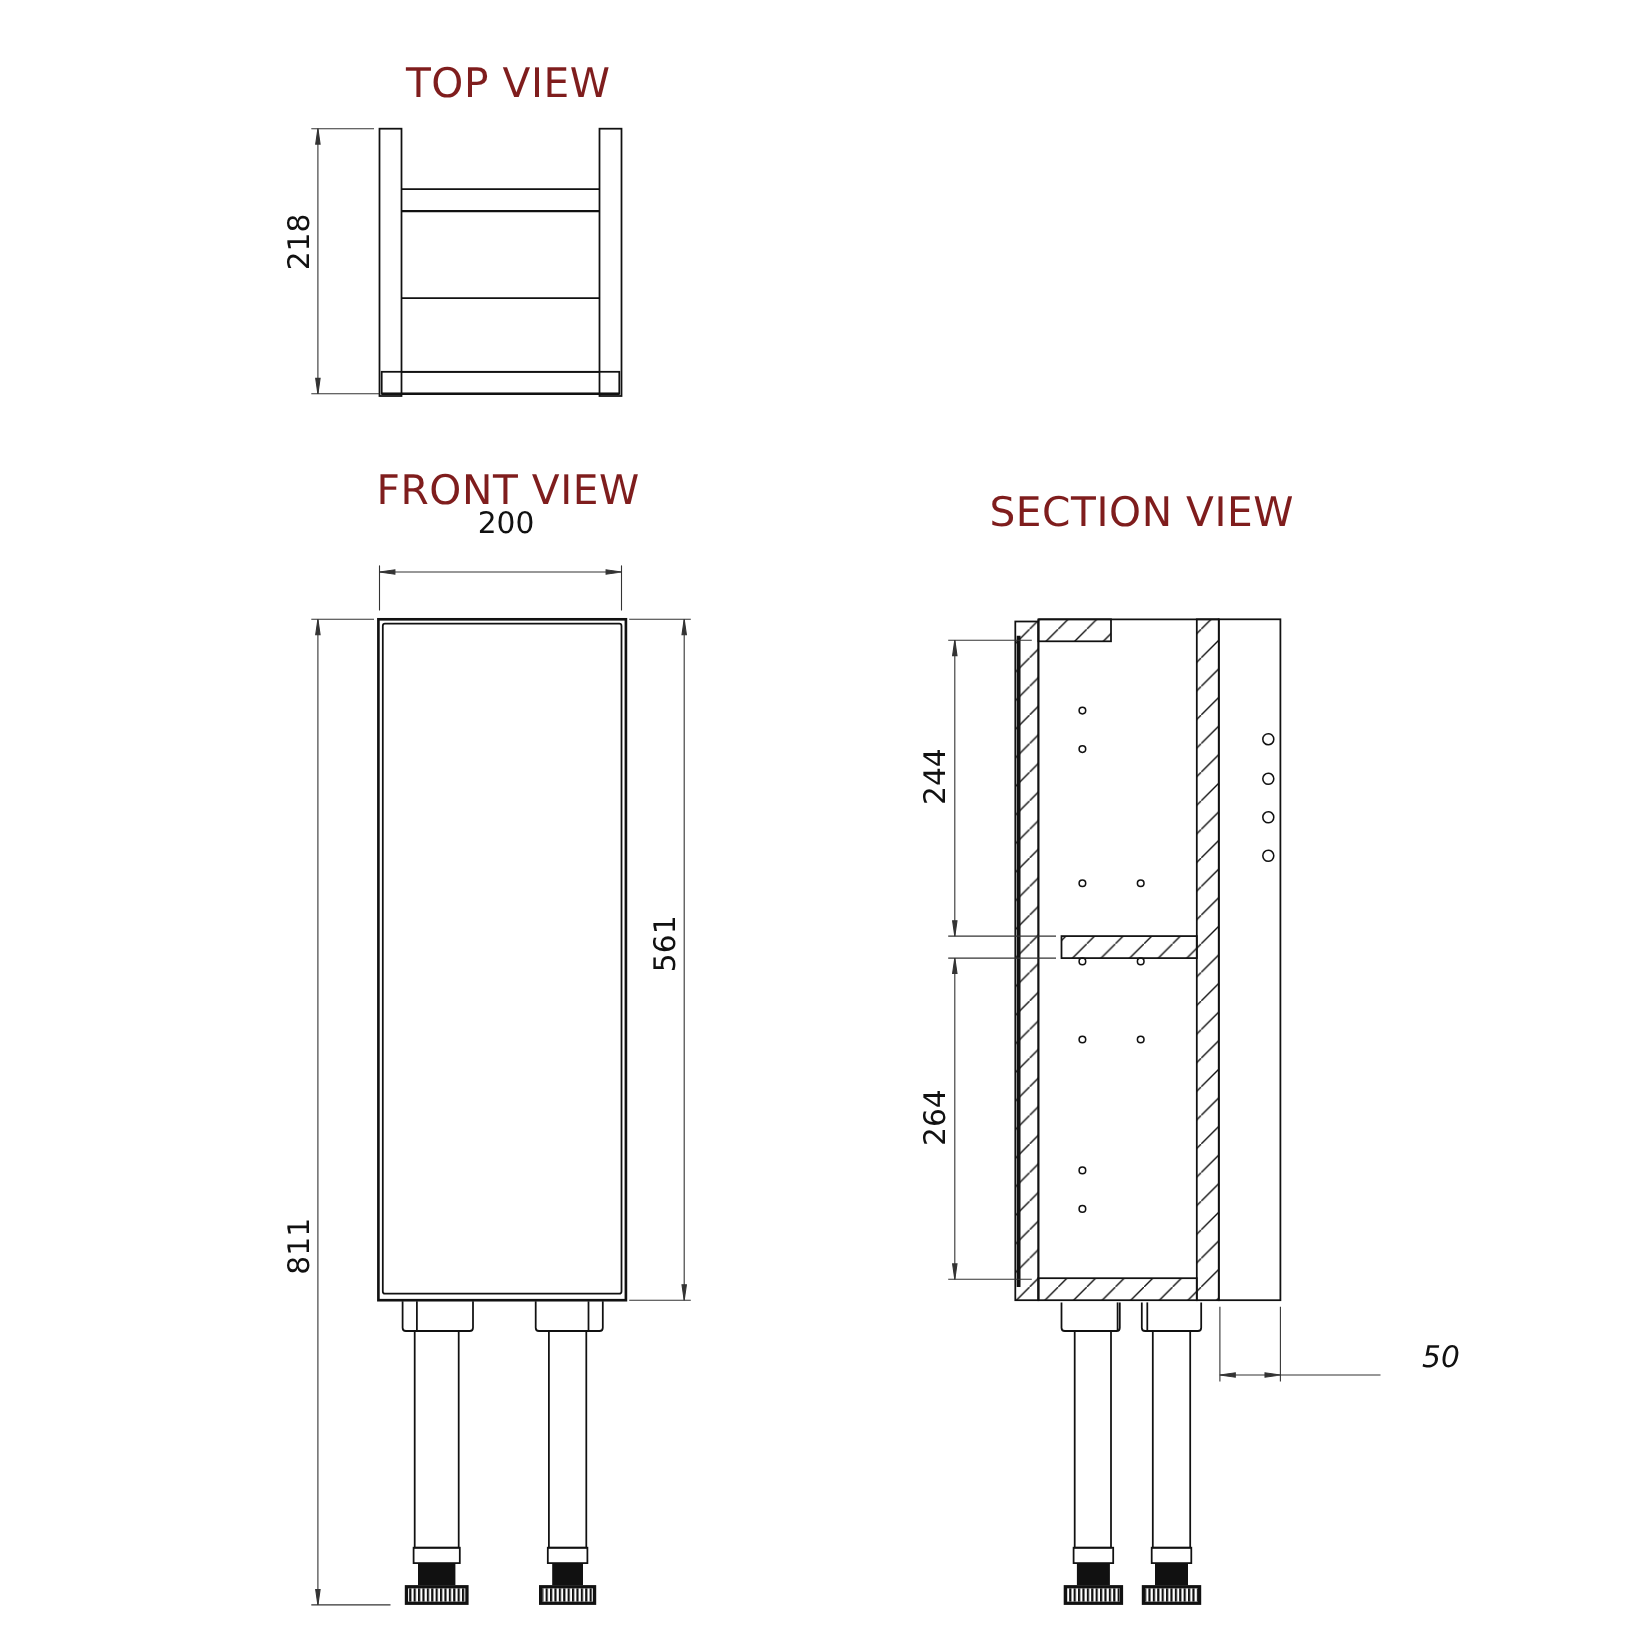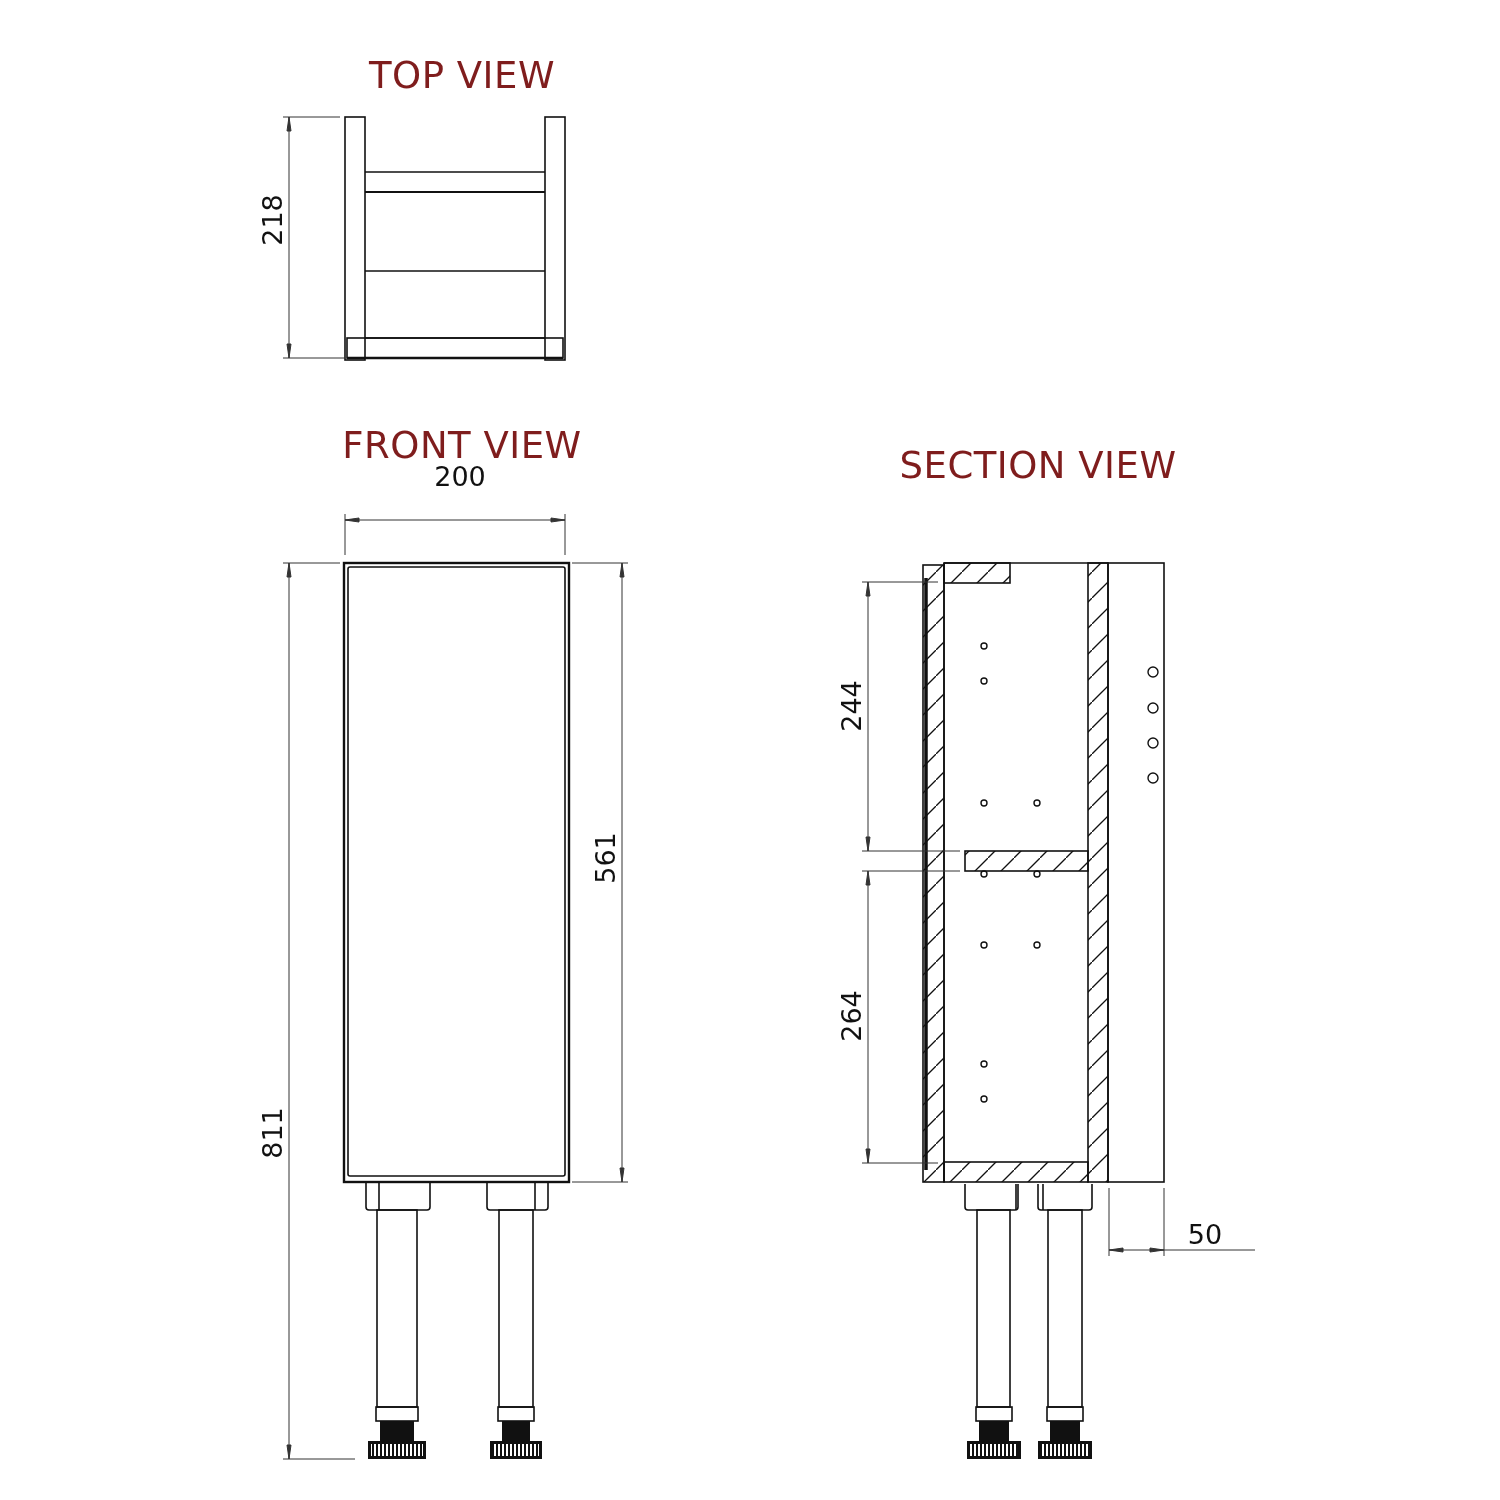--- a/index.html
+++ b/index.html
@@ -166,13 +166,13 @@
 <div class="view-title" style="left:462px;top:54px;">TOP VIEW</div>
 <div class="view-title" style="left:462px;top:424px;">FRONT VIEW</div>
 <div class="view-title" style="left:1038px;top:444px;">SECTION VIEW</div>
 
 <div class="dim rot" style="left:272px;top:220px;">218</div>
 <div class="dim hor" style="left:460px;top:476px;">200</div>
 <div class="dim rot" style="left:605px;top:858px;">561</div>
 <div class="dim rot" style="left:272px;top:1133px;">811</div>
 <div class="dim rot" style="left:851px;top:706px;">244</div>
 <div class="dim rot" style="left:851px;top:1016px;">264</div>
-<div class="dim hor" style="left:1205px;top:1234px;">50</div>
+<div class="dim hor" style="left:1310px;top:1234px;font-style:italic;">50</div>
 
 </body></html>

